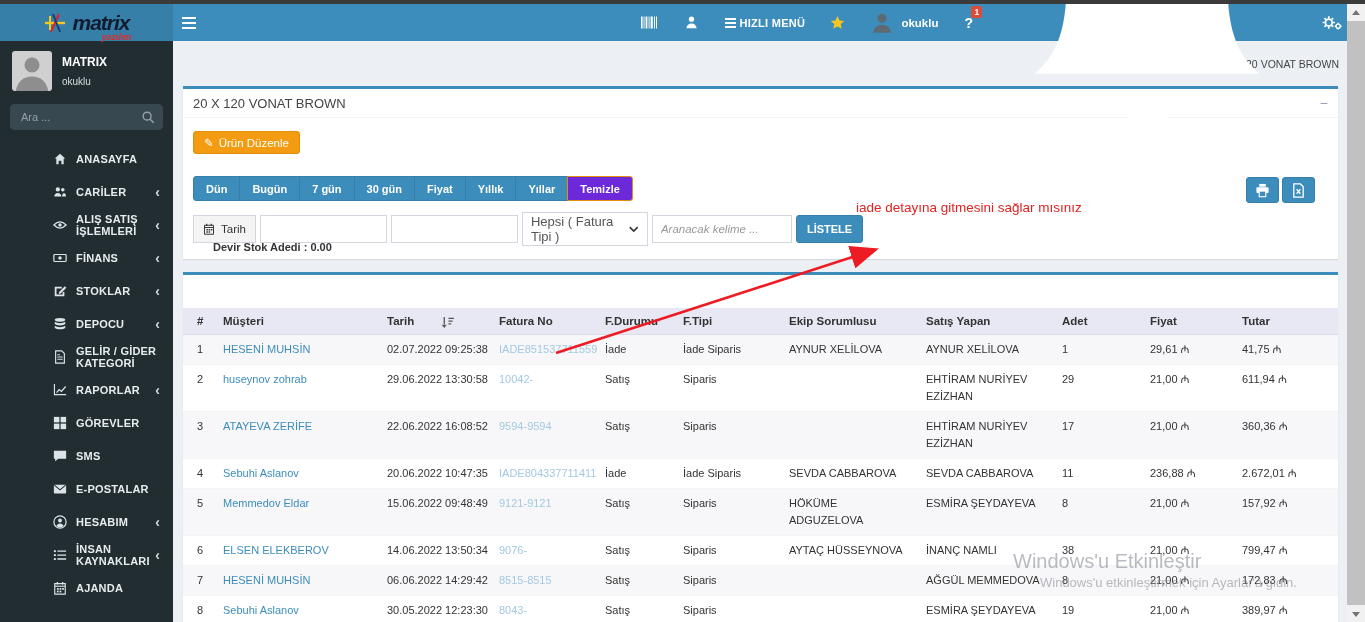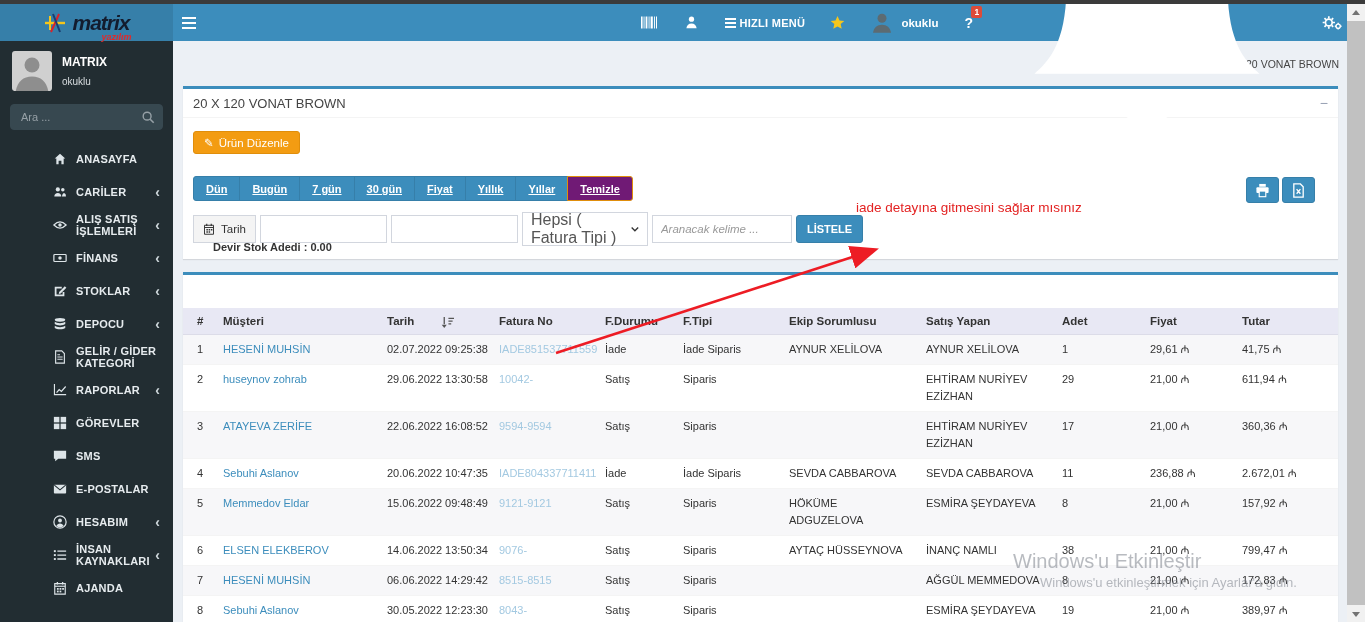--- a/index.html
+++ b/index.html
@@ -58,33 +58,33 @@
   .bc-sep { color:#a8a8a8; }
   .bc-link { cursor:pointer; }
 
   .box { position:absolute; left:10px; width:1155px; background:#fff; border-top:3px solid #3c8dbc; box-shadow:0 1px 1px rgba(0,0,0,.1); }
   .box1 { top:45px; height:173px; }
   .box-header { height:29px; line-height:29px; padding:0 10px; font-size:13px; color:#444; border-bottom:1px solid #f4f4f4; }
   .box-collapse { float:right; color:#97a0b3; font-size:14px; cursor:pointer; }
 
   .edit-btn { position:absolute; left:10px; top:42px; height:23px; padding:0 10px; background:#f39c12; border:1px solid #e08e0b; border-radius:3px; color:#fff; font-size:11.5px; font-family:inherit; cursor:pointer; display:flex; align-items:center; gap:5px; }
   .btn-row { position:absolute; left:10px; top:87px; display:flex; }
-  .btn-row button { height:25px; padding:0 12px; font-size:11px; font-weight:bold; color:#fff; background:#3c8dbc; border:1px solid #367fa9; margin-left:-1px; font-family:inherit; cursor:pointer;text-decoration:underline; }
+  .btn-row button { height:25px; padding:0 12px; font-size:11px; font-weight:bold; color:#fff; background:#3c8dbc; border:1px solid #367fa9; margin-left:-1px; font-family:inherit; cursor:pointer; }
   .btn-row button:first-child { border-radius:3px 0 0 3px; margin-left:0; }
-  .btn-row button.clear { background:#701a75; border-color:#e08e0b; border-radius:0 3px 3px 0; }
+  .btn-row button.clear { background:#6d28d9; border-color:#e08e0b; border-radius:0 3px 3px 0; }
   .export-btns { position:absolute; right:23px; top:88px; display:flex; gap:3px; }
   .export-btns button { width:33px; height:26px; background:#3c8dbc; border:1px solid #367fa9; border-radius:3px; cursor:pointer; display:flex; align-items:center; justify-content:center; }
   .export-btns svg { width:15px; height:15px; }
 
   .form-row { position:absolute; left:10px; top:123px; display:flex; gap:4px; align-items:center; }
   .addon { display:flex; align-items:center; gap:6px; padding:0 9px; height:28px; border:1px solid #d2d6de; background:#f4f4f4; font-size:11.5px; color:#333; }
   .cal-ic { width:12px; height:12px; color:#333; }
   .cal-ic svg { width:100%; height:100%; fill:currentColor; }
   .inp { width:127px; height:28px; border:1px solid #d2d6de; background:#fff; font-family:inherit; font-size:11.5px; padding:0 8px; outline:none; }
-  .sel { width:126px; height:28px; border:1px solid #d2d6de; background:#fff; font-size:16px; color:#555; display:flex; align-items:center; justify-content:space-between; padding:16px 8px; cursor:pointer; }
+  .sel { width:126px; height:28px; border:1px solid #d2d6de; background:#fff; font-size:13px; color:#555; display:flex; align-items:center; justify-content:space-between; padding:16px 8px; cursor:pointer; }
   .sel svg { width:11px; height:7px; fill:none; stroke:#333; stroke-width:2; }
   .kw { width:140px;font-style:italic; }
   .kw::placeholder { color:#999; }
   .listele { height:28px; padding:0 10px; background:#3c8dbc; border:1px solid #367fa9; color:#fff; font-weight:bold; font-size:11px; border-radius:3px; font-family:inherit; cursor:pointer; }
   .stock { position:absolute; left:30px; top:152px; font-size:11px; font-weight:bold; color:#333; }
 
   
   .box2 { top:231px; height:352px; }
   table { width:1155px; border-collapse:collapse; table-layout:fixed; margin-top:33px; }
   th { background:#e8e8f4; font-size:11.5px; font-weight:bold; color:#333; text-align:left; padding:7px 4px 7px 14px; border-bottom:1px solid #dcdce8; position:relative; cursor:pointer; }

